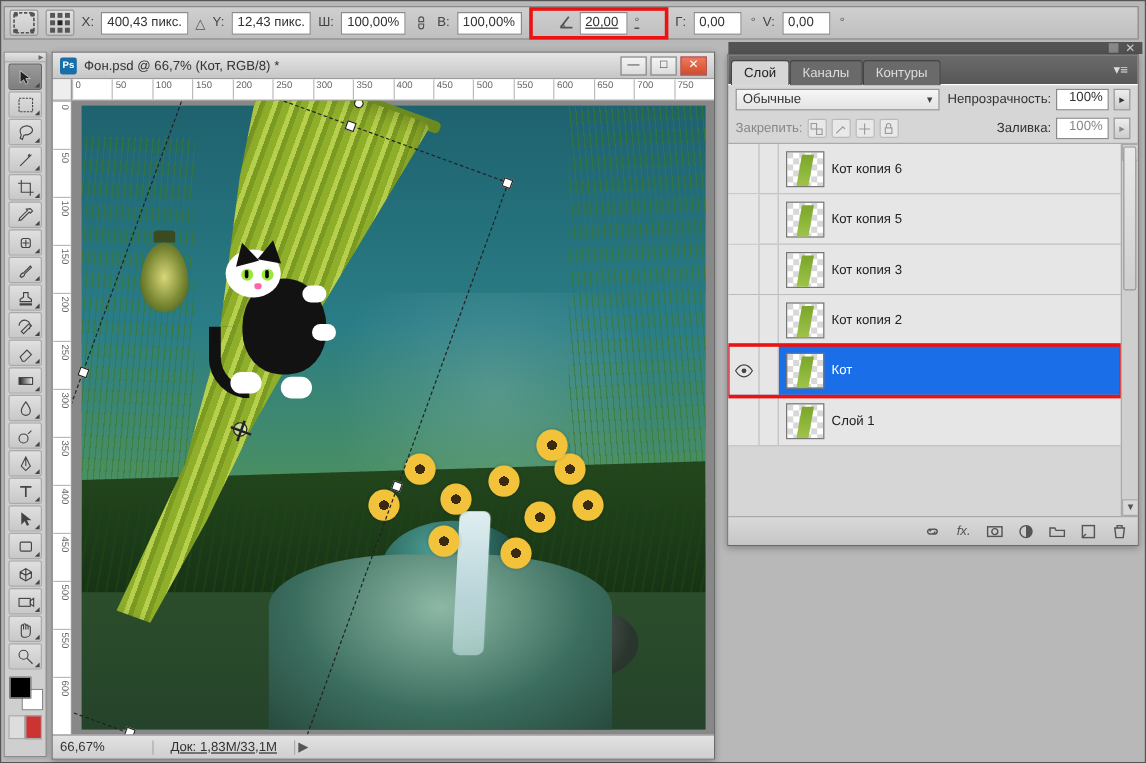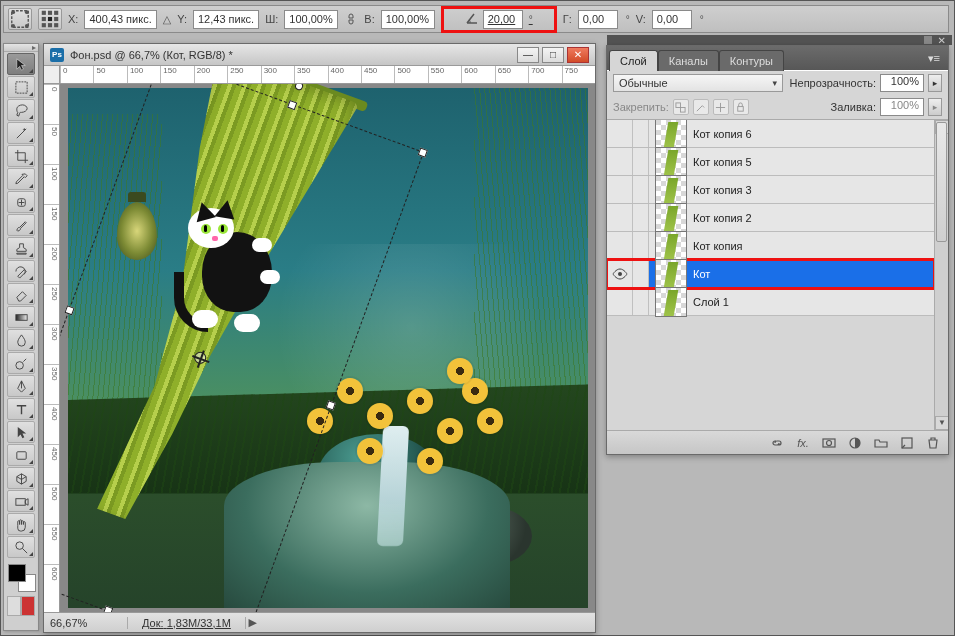--- a/index.html
+++ b/index.html
@@ -116,21 +116,21 @@
   .row .select { flex:0 0 170px; height:18px; background:linear-gradient(#f6f6f6,#e3e3e3); border:1px solid #999; padding:0 5px; display:flex; align-items:center; justify-content:space-between;}
   .row .select .arr { font-size:9px; color:#444;}
   .row .pct { width:44px; height:18px; background:#fff; border:1px solid #8a8a8a; text-align:right; padding:0 4px; font-size:11px;}
   .row .pbtn { width:14px; height:18px; background:linear-gradient(#eee,#ccc); border:1px solid #999; font-size:9px; text-align:center; line-height:16px;}
   .row.locks { color:#888;}
   .lockicn { width:16px; height:16px; border:1px solid #bbb; border-radius:2px; display:flex; align-items:center; justify-content:center; background:#e9e9e9;}
   .lockicn svg { width:11px; height:11px; stroke:#999; fill:none; }
 
   .layer-list { flex:1; overflow:hidden; background:#d6d6d6; position:relative; border-top:1px solid #aaa;}
   .layer-list-inner { position:absolute; inset:0 14px 0 0;}
-  .layer { height:28px; display:flex; align-items:center; background:#e6e6e6; border-bottom:1px solid #bcbcbc;}
+  .layer { height:42px; display:flex; align-items:center; background:#e6e6e6; border-bottom:1px solid #bcbcbc;}
   .layer .vis { width:26px; height:100%; display:flex; align-items:center; justify-content:center; border-right:1px solid #c0c0c0; background:#e6e6e6;}
   .layer .vis.on svg { display:block; } .layer .vis svg { display:none; width:16px; height:12px; }
   .layer .link { width:16px; height:100%; border-right:1px solid #c0c0c0;}
   .layer .thumb { width:32px; height:30px; margin:0 6px; background: repeating-conic-gradient(#fff 0 25%, #d8d8d8 0 50%) 0 0/10px 10px; border:1px solid #777; position:relative;}
   .layer .thumb:after { content:""; position:absolute; left:10px; top:2px; width:10px; height:26px; background:linear-gradient(180deg,#7aa62a,#9fc34a); transform: skewX(-10deg);}
   .layer .name { font-size:11px; color:#222; }
   .layer.sel { background:#1a6fe8; color:#fff;}
   .layer.sel .name { color:#fff; }
   .layer.sel .vis, .layer.sel .link { background:#e6e6e6;}
   .red-hl { outline:3px solid #e11; outline-offset:-1px;}
@@ -554,26 +554,20 @@
           <div class="link"></div>
           <div class="thumb"></div>
           <span class="name">Кот копия 3</span>
         </div>
         <div class="layer">
           <div class="vis"></div>
           <div class="link"></div>
           <div class="thumb"></div>
           <span class="name">Кот копия 2</span>
         </div>
-        <div class="layer">
-          <div class="vis"></div>
-          <div class="link"></div>
-          <div class="thumb"></div>
-          <span class="name">Кот копия</span>
-        </div>
         <div class="layer sel red-hl">
           <div class="vis on">
               <svg viewBox="0 0 16 12">
                 <path d="M1 6s3-5 7-5 7 5 7 5-3 5-7 5-7-5-7-5z" fill="none" stroke="#444"></path>
                 <circle cx="8" cy="6" r="2" fill="#444"></circle>
               </svg>
             </div>
           <div class="link"></div>
           <div class="thumb"></div>
           <span class="name">Кот</span>

